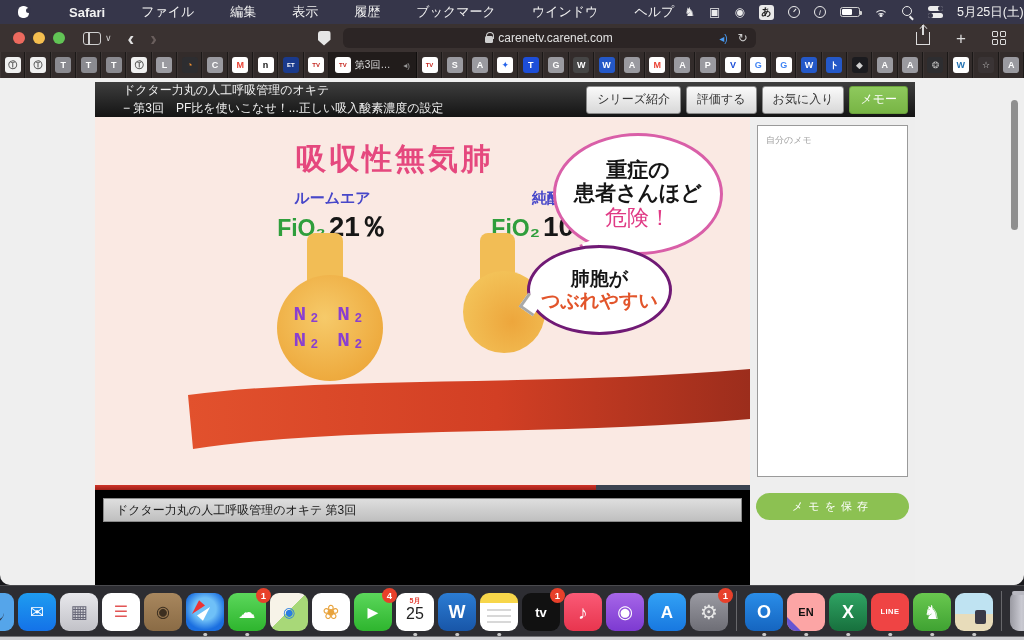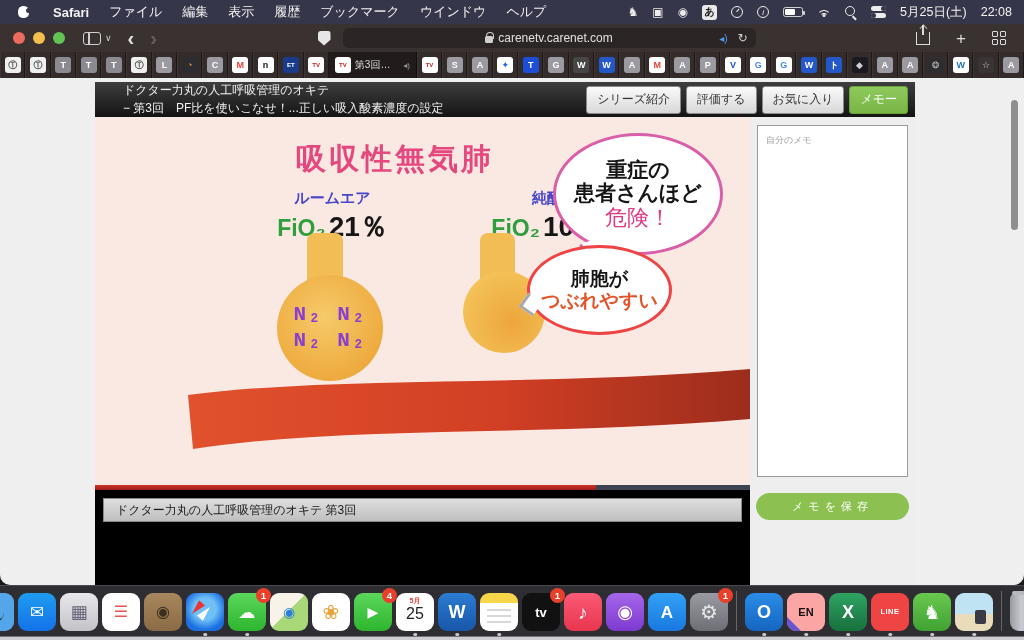--- a/index.html
+++ b/index.html
@@ -4,21 +4,21 @@
 <style>
   * { margin:0; padding:0; box-sizing:border-box; }
   html,body { width:1024px; height:640px; }
   body {
     font-family:"Liberation Sans","DejaVu Sans",sans-serif;
     background:#18181c; position:relative; overflow:hidden;
   }
   
   .menubar{position:absolute;left:0;top:0;width:1024px;height:24px;background:#36364a;
     display:flex;align-items:center;color:#f2f2f2;font-size:13px;z-index:40;}
-  .menubar .left{display:flex;align-items:center;gap:0;padding-left:12px;}
+  .menubar .left{display:flex;align-items:center;gap:16px;padding-left:12px;}
   .apple{width:11px;height:12px;background:#fff;border-radius:45% 45% 42% 42%;margin:0 14px 0 6px;position:relative;}
   .apple::after{content:"";position:absolute;right:-2px;top:2px;width:5px;height:5px;border-radius:50%;background:#36364a;}
   .menu-item{padding:0 10px;white-space:nowrap;cursor:default;}
   .menu-app{font-weight:bold;}
   .menubar .right{margin-left:auto;display:flex;align-items:center;gap:14px;padding-right:12px;}
   .st{display:inline-flex;align-items:center;justify-content:center;color:#ececec;}
   .st-glyph{font-size:12px;line-height:1;}
   .ime-box{width:15px;height:15px;background:#e9e9e9;color:#1a1a1a;border-radius:3px;font-size:10px;display:flex;align-items:center;justify-content:center;font-weight:bold;}
   .clock-ic{width:12px;height:12px;border:1.4px solid #ececec;border-radius:50%;position:relative;}
   .clock-ic::after{content:"";position:absolute;left:4px;top:1px;width:1.4px;height:4px;background:#ececec;transform-origin:bottom;transform:rotate(40deg);}
@@ -97,21 +97,21 @@
   .circ-l{left:182px;top:158px;width:106px;height:106px;font-family:Liberation Mono, monospace;}
   .stem-r{left:385px;top:116px;width:35px;height:58px;}
   .circ-r{left:368px;top:154px;width:82px;height:82px;background:radial-gradient(circle at 60% 62%,#eda63c,#f3c258 75%);}
   .n2-line{font-size:21px;font-weight:bold;color:#8a3fd0;line-height:1.25;letter-spacing:2px;}
   .band-svg{position:absolute;left:0;top:0;width:655px;height:368px;pointer-events:none;}
   .bubble{position:absolute;background:#fff;border-radius:50%;display:flex;flex-direction:column;align-items:center;justify-content:center;text-align:center;z-index:5;}
   .bub-warn{left:458px;top:16px;width:170px;height:122px;border:3.5px solid #d95fa8;}
   .bub-warn .l12{font-size:21px;font-weight:bold;color:#151515;line-height:1.12;}
   .bub-warn .l3{font-size:22px;font-weight:normal;color:#e03a85;line-height:1.15;}
   .bub-warn::after{content:"";position:absolute;left:26px;bottom:-7px;width:15px;height:15px;background:#fff;border-right:3.5px solid #d95fa8;border-bottom:3.5px solid #d95fa8;transform:rotate(68deg);}
-  .bub-alv{left:432px;top:128px;width:145px;height:90px;border:3px solid #ef4444;}
+  .bub-alv{left:432px;top:128px;width:145px;height:90px;border:3px solid #701a75;}
   .bub-alv .l1{font-size:19px;font-weight:bold;color:#151515;line-height:1.15;}
   .bub-alv .l2{font-size:19px;font-weight:bold;color:#e2552b;line-height:1.2;}
   .bub-alv::before{content:"";position:absolute;left:-8px;top:48px;width:14px;height:14px;background:#fff;border-left:3px solid #a8a8a8;border-bottom:3px solid #a8a8a8;transform:rotate(35deg);}
 
   
   .vprogress{position:absolute;left:95px;top:407px;width:655px;height:5px;background:#3c4351;display:flex;}
   .vp-played{height:100%;background:linear-gradient(180deg,#d03328,#9c1f18);}
   .vbottom{position:absolute;left:95px;top:412px;width:655px;height:95px;background:#000;}
   .caption-bar{position:absolute;left:8px;top:8px;width:639px;height:24px;background:linear-gradient(180deg,#dedede,#bfbfbf);border:1px solid #8a8a8a;color:#1a1a1a;font-size:12px;line-height:22px;padding-left:12px;white-space:nowrap;overflow:hidden;}
 

